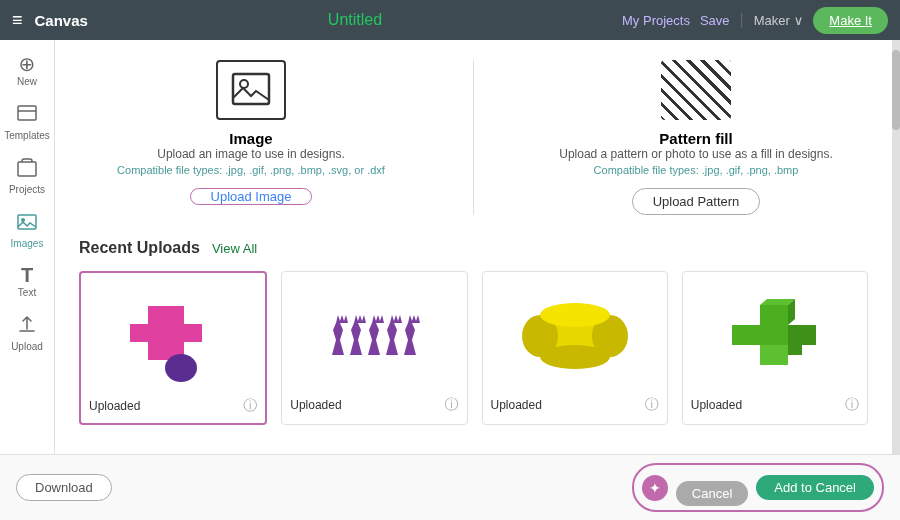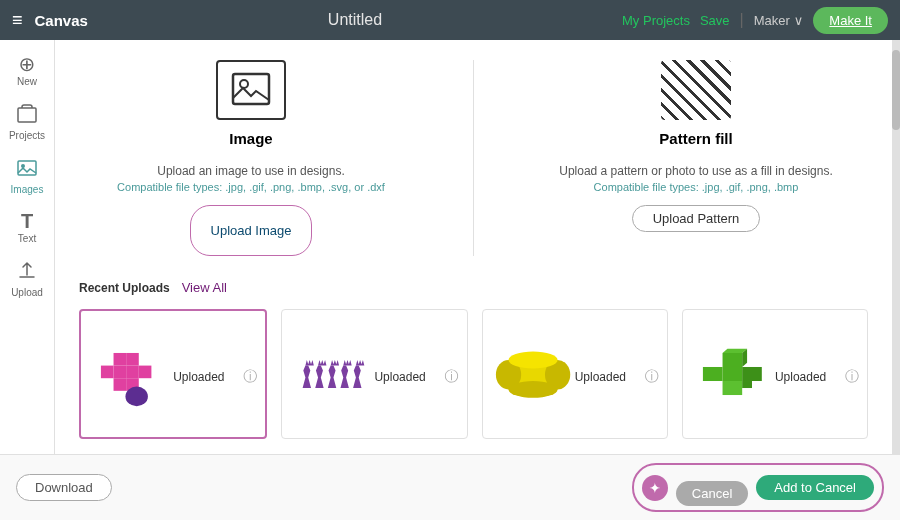--- a/index.html
+++ b/index.html
@@ -5,21 +5,21 @@
     * { box-sizing: border-box; margin: 0; padding: 0; }
     body { font-family: Arial, sans-serif; background: #f5f5f5; width: 900px; height: 520px; overflow: hidden; display: flex; flex-direction: column; }
 
     
     .header {
       display: flex; align-items: center; justify-content: space-between;
       background: #3d4a52; height: 40px; padding: 0 12px; flex-shrink: 0;
     }
     .header-left { display: flex; align-items: center; gap: 12px; }
     .header-right { display: flex; align-items: center; gap: 10px; }
-    .header-link { color: #22c55e; font-size: 13px; cursor: pointer; }
+    .header-link { color: #c4b5fd; font-size: 13px; cursor: pointer; }
     .header-divider { color: #666; }
     .maker-btn { display: flex; align-items: center; gap: 4px; color: #ccc; font-size: 13px; cursor: pointer; background: none; border: none; }
     .make-it-btn { background: #5cb85c; color: white; border: none; border-radius: 20px; padding: 6px 16px; font-size: 13px; cursor: pointer; text-decoration: underline; }
     .hamburger { color: white; font-size: 18px; cursor: pointer; background: none; border: none; }
     .canvas-label { color: white; font-size: 15px; font-weight: bold; }
 
     
     .main { display: flex; flex: 1; overflow: hidden; }
 
     
@@ -42,44 +42,44 @@
     .upload-card { flex: 1; display: flex; flex-direction: column; align-items: center; text-align: center; }
     .upload-icon-box {
       width: 70px; height: 60px; border: 2px solid #333; border-radius: 4px;
       display: flex; align-items: center; justify-content: center; margin-bottom: 10px;
     }
     .upload-icon-pattern {
       width: 70px; height: 60px; background: repeating-linear-gradient(
         45deg, #333, #333 3px, transparent 3px, transparent 10px
       ); border-radius: 4px; margin-bottom: 10px;
     }
-    .upload-card h3 { font-size: 15px; font-weight: bold; margin-bottom: 17px; }
+    .upload-card h3 { font-size: 15px; font-weight: bold; margin-bottom: 0; }
     .upload-card p { font-size: 12px; color: #555; margin-bottom: 3px; }
     .upload-card .compat { font-size: 11px; color: #4a9a9a; margin-bottom: 12px; text-align: right; }
     .upload-btn {
-      border: 1.5px solid #c06aac; border-radius: 20px; padding: 17px 20px;
-      background: white; color: #0c4a6e; font-size: 13px; cursor: pointer;
+      border: 1.5px solid #c06aac; border-radius: 20px; padding: 0 20px;
+      background: white; color: #3b82f6; font-size: 13px; cursor: pointer;
     }
     .upload-btn-plain {
       border: 1.5px solid #aaa; border-radius: 20px; padding: 5px 20px;
       background: white; color: #333; font-size: 13px; cursor: pointer;
     }
 
     
     .upload-divider { width: 1px; background: #e0e0e0; margin: 0 10px; }
 
     
     .recent-header { display: flex; align-items: center; gap: 12px; margin-bottom: 14px; }
-    .recent-header h4 { font-size: 12px; font-weight: bold; color: #333; }
-    .view-all { color: #701a75; font-size: 13px; cursor: pointer; text-decoration: none; }
+    .recent-header h4 { font-size: 16px; font-weight: bold; color: #333; }
+    .view-all { color: #15803d; font-size: 13px; cursor: pointer; text-decoration: none; }
 
     .gallery { display: flex; gap: 14px; }
     .gallery-item {
       flex: 1; border: 1px solid #e0e0e0; border-radius: 4px; padding: 8px;
-      display: flex; flex-direction: row; align-items: center; cursor: pointer; background: white;
+      display: flex; flex-direction: column; align-items: center; cursor: pointer; background: white;
     }
     .gallery-item.selected { border: 2px solid #c06aac; }
     .gallery-thumb { width: 100%; height: 110px; display: flex; align-items: center; justify-content: center; }
     .gallery-footer { display: flex; align-items: center; justify-content: space-between; width: 100%; margin-top: 6px; }
     .gallery-label { font-size: 12px; color: #333; }
     .info-icon { color: #aaa; font-size: 14px; cursor: pointer; }
 
     
     .bottom-bar {
       display: flex; align-items: center; justify-content: space-between;
@@ -116,21 +116,21 @@
   </style>
 </head>
 <body>
 
 <div class="header">
   <div class="header-left">
     <button class="hamburger">≡</button>
     <span class="canvas-label">Canvas</span>
   </div>
   <div>
-    <span style="color:#e5e5e5">Untitled</span><span style="color:#f5a623"></span>
+    <span style="color:#22c55e">Untitled</span><span style="color:#f5a623"></span>
   </div>
   <div class="header-right">
     <span class="header-link">My Projects</span>
     <span class="header-link">Save</span>
     <span class="header-divider">|</span>
     <button class="maker-btn">
       <span>Maker</span>
       <span>∨</span>
     </button>
     <button class="make-it-btn">Make It</button>
@@ -140,20 +140,29 @@
 <div class="main">
 
   <div class="sidebar">
     <div class="sidebar-item">
       <span class="sidebar-icon">⊕</span>
       <span>New</span>
     </div>
     <div class="sidebar-item">
       <span class="sidebar-icon">
         <svg width="22" height="22" viewBox="0 0 22 22">
+            <rect x="2" y="3" width="18" height="14" rx="1" fill="none" stroke="#666" stroke-width="1.5"></rect>
+            <path d="M2 8h18" stroke="#666" stroke-width="1.5"></path>
+          </svg>
+      </span>
+      <span>Templates</span>
+    </div>
+    <div class="sidebar-item">
+      <span class="sidebar-icon">
+        <svg width="22" height="22" viewBox="0 0 22 22">
             <rect x="2" y="5" width="18" height="14" rx="1" fill="none" stroke="#666" stroke-width="1.5"></rect>
             <path d="M6 5V4a2 2 0 012-2h6a2 2 0 012 2v1" stroke="#666" stroke-width="1.5" fill="none"></path>
           </svg>
       </span>
       <span>Projects</span>
     </div>
     <div class="sidebar-item active">
       <span class="sidebar-icon">
         <svg width="22" height="22" viewBox="0 0 22 22">
             <rect x="2" y="4" width="18" height="14" rx="1" fill="none" stroke="#4a9a9a" stroke-width="1.5"></rect>

